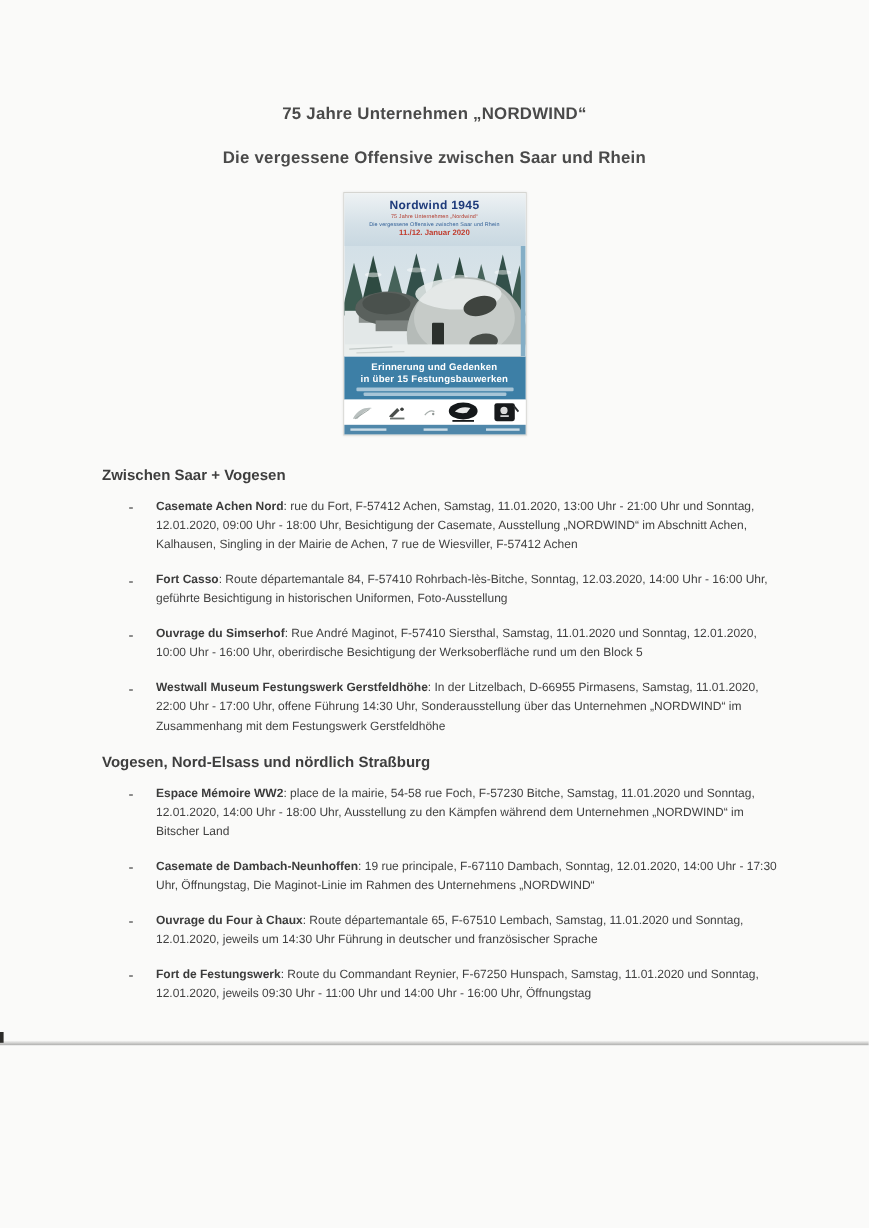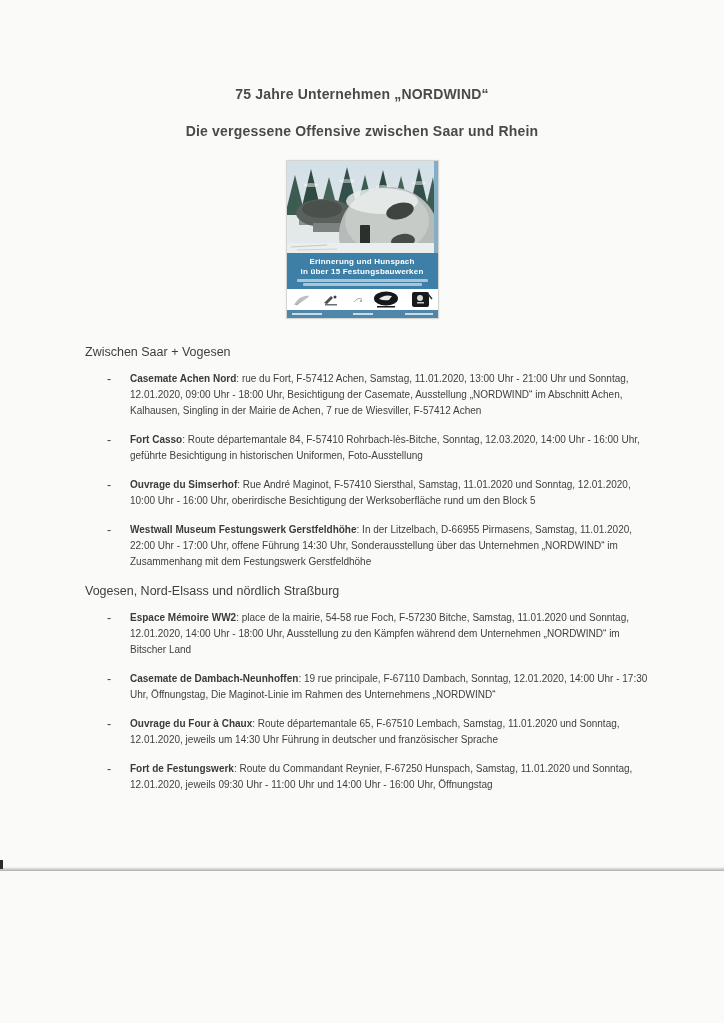--- a/index.html
+++ b/index.html
@@ -52,21 +52,21 @@
     justify-content:space-between;padding:0 5px;
   }
   .footer-dash{height:2px;background:rgba(255,255,255,0.7);}
   .footer-dash.d1{width:30px;}
   .footer-dash.d2{width:20px;}
   .footer-dash.d3{width:28px;}
 
   
   .content{padding:12px 60px 0 85px;}
   .section-heading{
-    font-size:12.5px;font-weight:normal;color:#3e3e3e;
+    font-size:12.5px;font-weight:bold;color:#3e3e3e;
     margin:14px 0 11px 0;line-height:15px;
   }
   .item{display:flex;margin-bottom:13px;}
   .dash-col{
     width:45px;padding-left:22px;box-sizing:border-box;flex-shrink:0;
     font-size:12.5px;line-height:16px;color:#414141;
   }
   .item-text{
     margin:0;max-width:522px;font-size:10px;line-height:16px;color:#414141;
   }
@@ -85,20 +85,26 @@
 <body>
 
 <div class="page">
 
   <div class="titles">
     <div class="doc-title">75 Jahre Unternehmen „NORDWIND“</div>
     <div class="doc-title">Die vergessene Offensive zwischen Saar und Rhein</div>
   </div>
 
   <div class="poster">
+    <div class="poster-header">
+      <div class="poster-title">Nordwind 1945</div>
+      <div class="poster-sub red">75 Jahre Unternehmen „Nordwind“</div>
+      <div class="poster-sub blue">Die vergessene Offensive zwischen Saar und Rhein</div>
+      <div class="poster-date">11./12. Januar 2020</div>
+    </div>
 
     <svg class="poster-photo" width="151" height="92" viewBox="0 0 151 92">
       <defs>
         <linearGradient id="sky" x1="0" y1="0" x2="0" y2="1">
           <stop offset="0" stop-color="#d3e0e7"></stop>
           <stop offset="1" stop-color="#e2e8ea"></stop>
         </linearGradient>
       </defs>
       <rect width="151" height="92" fill="url(#sky)"></rect>
       <g>
@@ -131,21 +137,21 @@
         <ellipse cx="116" cy="80" rx="12" ry="7" fill="#474c47" transform="rotate(-8 116 80)"></ellipse>
         <rect x="73" y="64" width="10" height="22" rx="1" fill="#2b302c"></rect>
       </g>
       <rect y="82" width="151" height="10" fill="#eaeeed"></rect>
       <line x1="4" y1="86" x2="40" y2="84" stroke="#c2c9c7" stroke-width="1"></line>
       <line x1="10" y1="89" x2="50" y2="88" stroke="#cdd3d1" stroke-width="1"></line>
       <rect x="147" width="4" height="92" fill="#84aec6"></rect>
     </svg>
 
     <div class="poster-banner">
-      <div class="banner-line">Erinnerung und Hunspach</div>
+      <div class="banner-line">Erinnerung und Gedenken</div>
       <div class="banner-line">in über 15 Festungsbauwerken</div>
       <div class="fine f1"></div>
       <div class="fine f2"></div>
     </div>
 
     <div class="poster-logos">
       <svg width="20" height="14" viewBox="0 0 20 14">
         <path d="M2 12 C6 4 13 2 18 3 C12 5 8 9 6 12 Z" fill="#b9c0bf"></path>
         <line x1="4" y1="12" x2="16" y2="4" stroke="#9aa2a0" stroke-width="0.8"></line>
       </svg>

